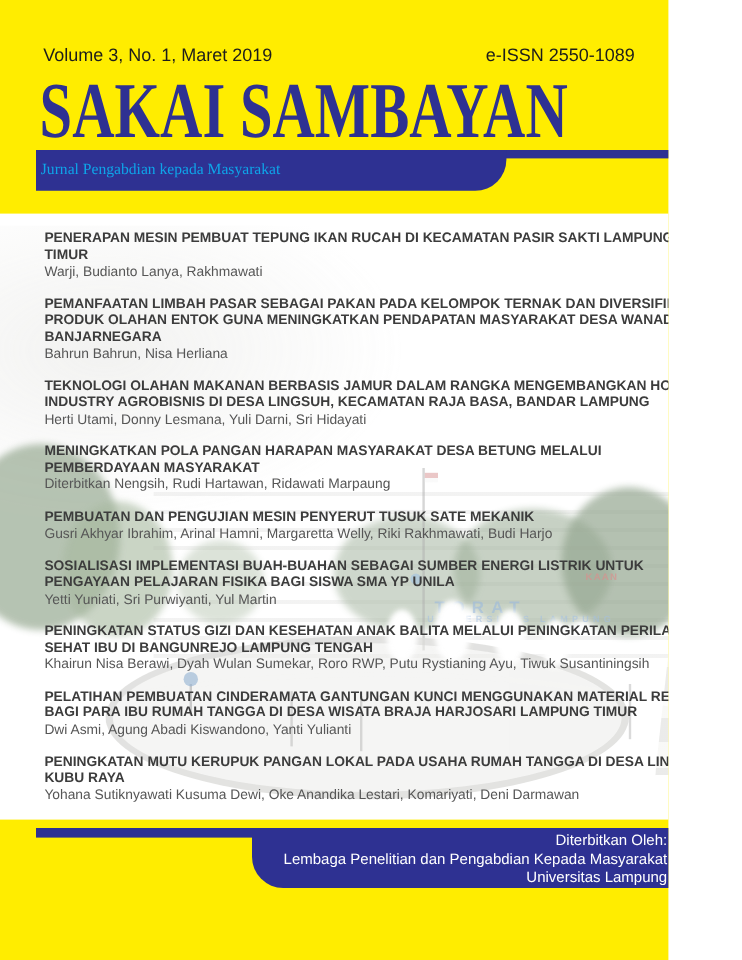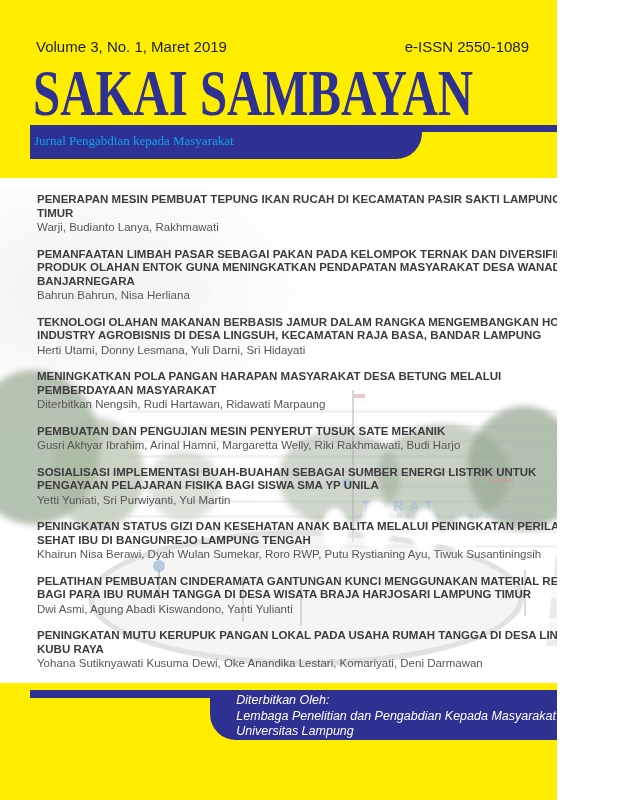--- a/index.html
+++ b/index.html
@@ -63,22 +63,22 @@
   
   .articles{position:absolute;top:15px;left:37px;right:30px;}
   .article{margin-bottom:13px;}
   .article .a-title{font-size:11.5px;font-weight:bold;color:#3c3c3c;line-height:13.5px;}
   .article .a-authors{font-size:11.5px;color:#565656;line-height:13.5px;margin-top:1px;}
 
   
   .footer-strip{position:absolute;top:690px;left:30px;width:180px;height:8px;background:#2E3192;}
   .footer-tab{position:absolute;top:690px;left:210px;width:404px;height:50px;background:#2E3192;
     border-bottom-left-radius:26px;}
-  .footer-text{position:absolute;top:3px;right:58px;text-align:left;color:#ffffff;
-    font-size:12.5px;line-height:15.5px;white-space:nowrap;font-style:italic;}
+  .footer-text{position:absolute;top:3px;right:58px;text-align:right;color:#ffffff;
+    font-size:12.5px;line-height:15.5px;white-space:nowrap;}
   .footer-logo{position:absolute;top:3px;right:10px;width:41px;height:45px;}
 </style>
 </head>
 <body>
 
 <div class="page">
 
   <div class="vol-line">Volume 3, No. 1, Maret 2019</div>
   <div class="issn">e-ISSN 2550-1089</div>
   <div class="journal-title">SAKAI SAMBAYAN</div>

